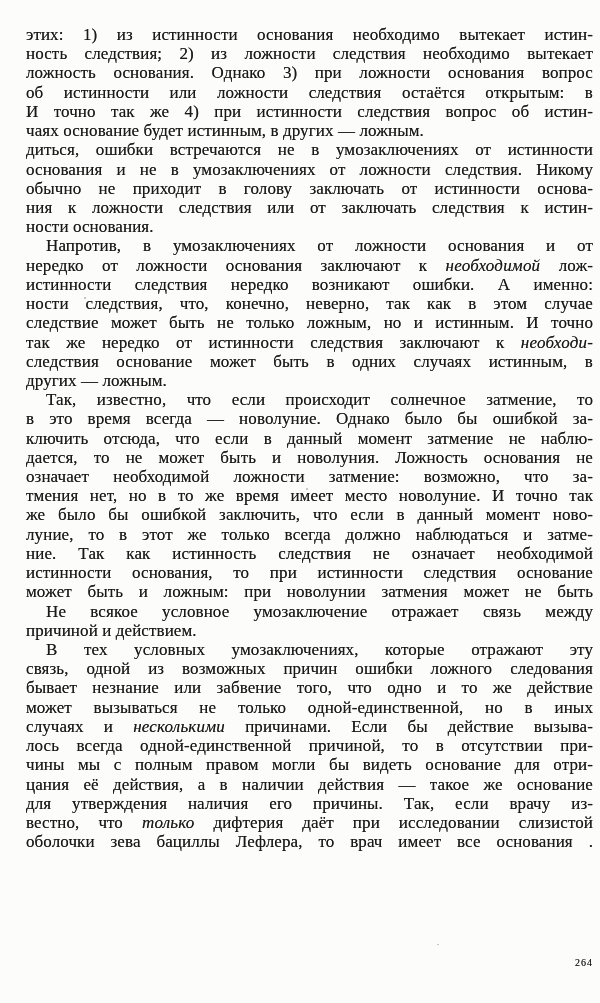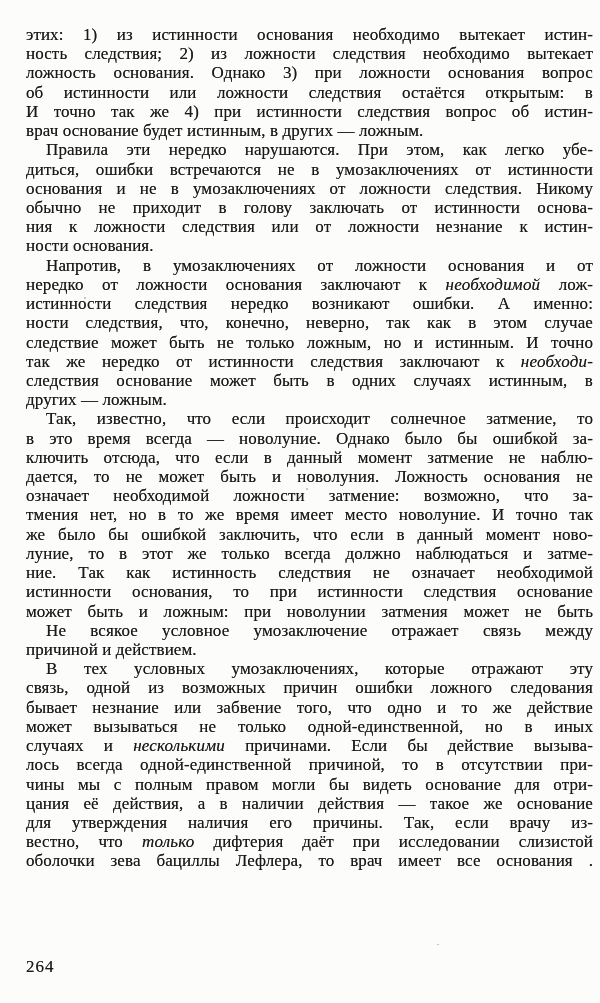--- a/index.html
+++ b/index.html
@@ -45,23 +45,23 @@
   }
   .line em {
     font-style: italic;
     letter-spacing: 0.2px;
   }
   .page-number {
     position: absolute;
     left: 26px;
     top: 957px;
     width: 567px;
-    text-align: left;
+    text-align: right;
     color: var(--ink, #1a1a1a);
-    font-size: 17px;
+    font-size: 10px;
     letter-spacing: 1px;
     text-shadow: 0 0 0.4px rgba(10,10,10,0.6);
   }
   
   .speck {
     position: absolute;
     background: rgba(40,40,40,0.35);
     border-radius: 50%;
   }
   .speck.s1 { left: 84px;  top: 297px; width: 2px; height: 2px; }
@@ -72,26 +72,25 @@
 </head>
 <body>
 
 <div class="page" style="--paper: #fcfcfa; --ink: #1a1a1a;">
   <div class="text-block" id="text-block">
       <div class="line">этих: 1) из истинности основания необходимо вытекает истин-</div>
       <div class="line">ность следствия; 2) из ложности следствия необходимо вытекает</div>
       <div class="line">ложность основания. Однако 3) при ложности основания вопрос</div>
       <div class="line">об истинности или ложности следствия остаётся открытым: в</div>
       <div class="line">И точно так же 4) при истинности следствия вопрос об истин-</div>
-      <div class="line last">врач основание будет истинным, в других — ложным.</div>
-      <div class="line indent">Правила эти нередко нарушаются. При этом, как легко убе-</div>
+      <div class="line last">чаях основание будет истинным, в других — ложным.</div>
       <div class="line">диться, ошибки встречаются не в умозаключениях от истинности</div>
       <div class="line">основания и не в умозаключениях от ложности следствия. Никому</div>
       <div class="line">обычно не приходит в голову заключать от истинности основа-</div>
-      <div class="line">ния к ложности следствия или от ложности незнание к истин-</div>
+      <div class="line">ния к ложности следствия или от заключать следствия к истин-</div>
       <div class="line last">ности основания.</div>
       <div class="line indent">Напротив, в умозаключениях от ложности основания и от</div>
       <div class="line">нередко от ложности основания заключают к <em>необходимой</em> лож-</div>
       <div class="line">истинности следствия нередко возникают ошибки. А именно:</div>
       <div class="line">ности следствия, что, конечно, неверно, так как в этом случае</div>
       <div class="line">следствие может быть не только ложным, но и истинным. И точно</div>
       <div class="line">так же нередко от истинности следствия заключают к <em>необходи-</em></div>
       <div class="line">следствия основание может быть в одних случаях истинным, в</div>
       <div class="line last">других — ложным.</div>
       <div class="line indent">Так, известно, что если происходит солнечное затмение, то</div>

